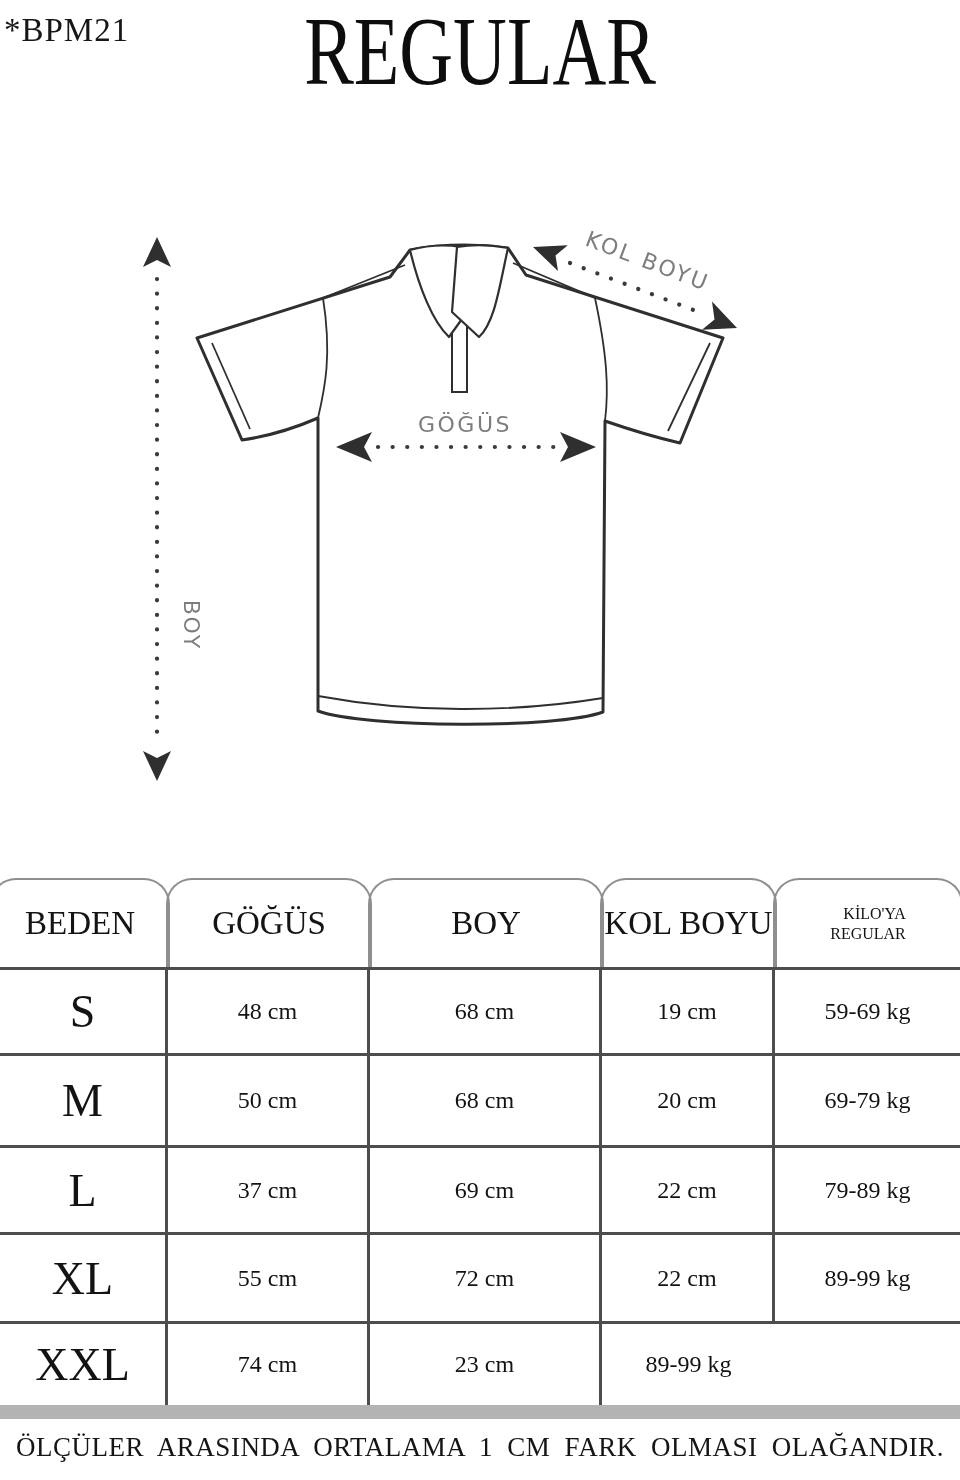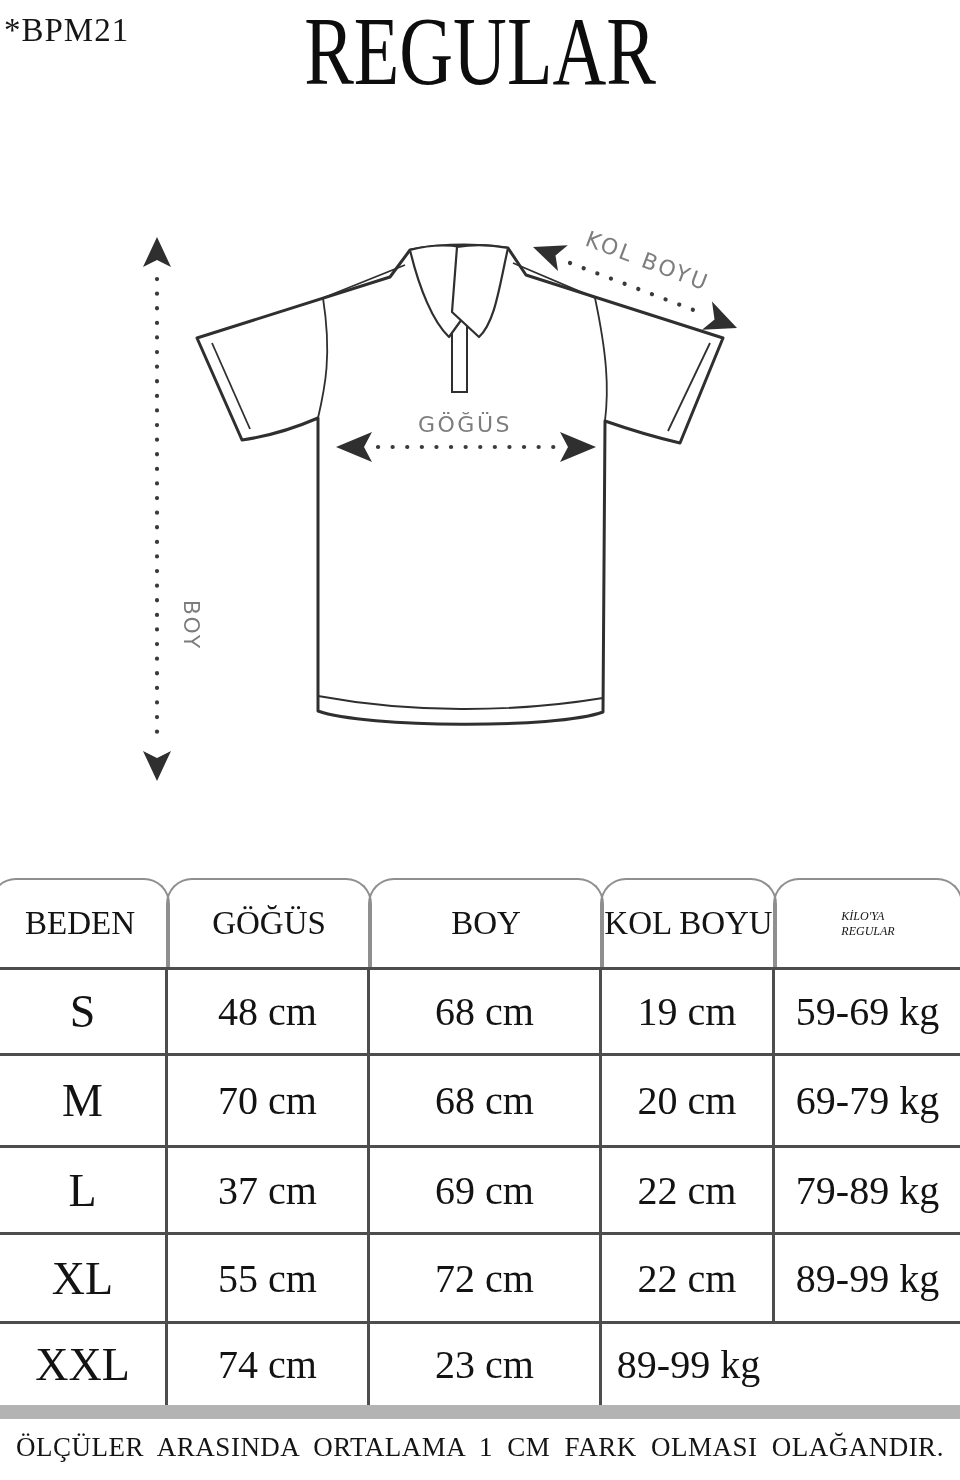--- a/index.html
+++ b/index.html
@@ -21,23 +21,23 @@
   .size-table{position:absolute;left:0;top:876px;width:960px;display:grid;
       grid-template-columns:168px 202px 232px 173px 185px;
       grid-template-rows:94px 86px 92px 87px 89px 81px;}
   .hcell{position:relative;border-bottom:3px solid #4d4d4d;}
   .tab{position:absolute;top:2px;bottom:0;left:-2px;right:-2px;
        border:2px solid #8f8f8f;border-bottom:none;border-radius:26px 26px 0 0;
        display:flex;align-items:center;justify-content:center;background:transparent;}
   .hcell.first .tab{left:-10px;}
   .hcell.last .tab{right:-3px;}
   .hlabel{font-size:33px;color:#141414;}
-  .hlabel.small{font-size:12px;line-height:1.25;text-align:left;font-style:italic;}
+  .hlabel.small{font-size:16px;line-height:1.25;text-align:right;}
   .cell{display:flex;align-items:center;justify-content:center;
-        font-size:40px;color:#131313;
+        font-size:24px;color:#131313;
         border-right:3px solid #4d4d4d;border-bottom:3px solid #4d4d4d;box-sizing:border-box;}
   .cell.last-col{border-right:none;}
   .cell.last-row{border-bottom:none;}
   .cell.size-col{font-size:46px;}
 
   .bottom-bar{position:absolute;left:0;top:1405px;width:960px;height:14px;background:#b3b3b3;}
   .note{position:absolute;left:0;top:1432px;width:100%;text-align:center;
         font-size:27px;letter-spacing:0.5px;word-spacing:7px;color:#151515;}
 </style>
 </head>
@@ -119,21 +119,21 @@
       </div>
     </div>
 
     <div class="cell size-col">S</div>
     <div class="cell">48 cm</div>
     <div class="cell">68 cm</div>
     <div class="cell">19 cm</div>
     <div class="cell last-col">59-69 kg</div>
 
     <div class="cell size-col">M</div>
-    <div class="cell">70 cm</div>
+    <div class="cell">50 cm</div>
     <div class="cell">68 cm</div>
     <div class="cell">20 cm</div>
     <div class="cell last-col">69-79 kg</div>
 
     <div class="cell size-col">L</div>
     <div class="cell">37 cm</div>
     <div class="cell">69 cm</div>
     <div class="cell">22 cm</div>
     <div class="cell last-col">79-89 kg</div>
 

